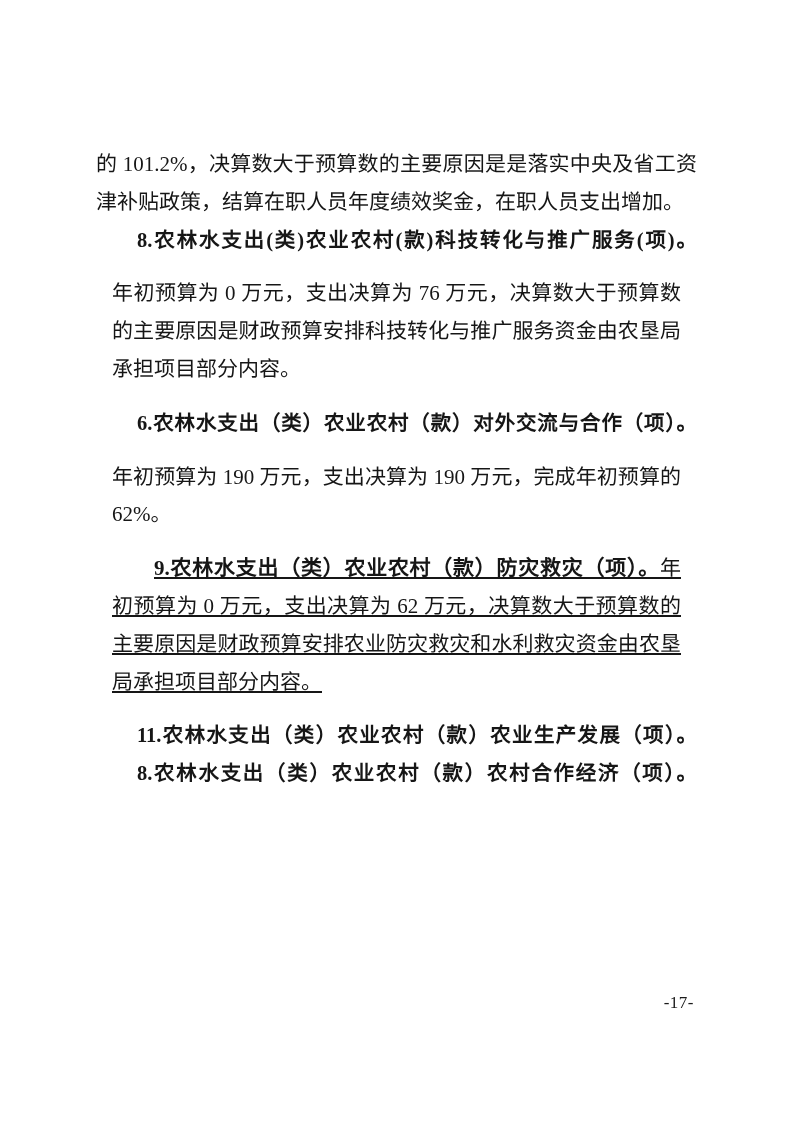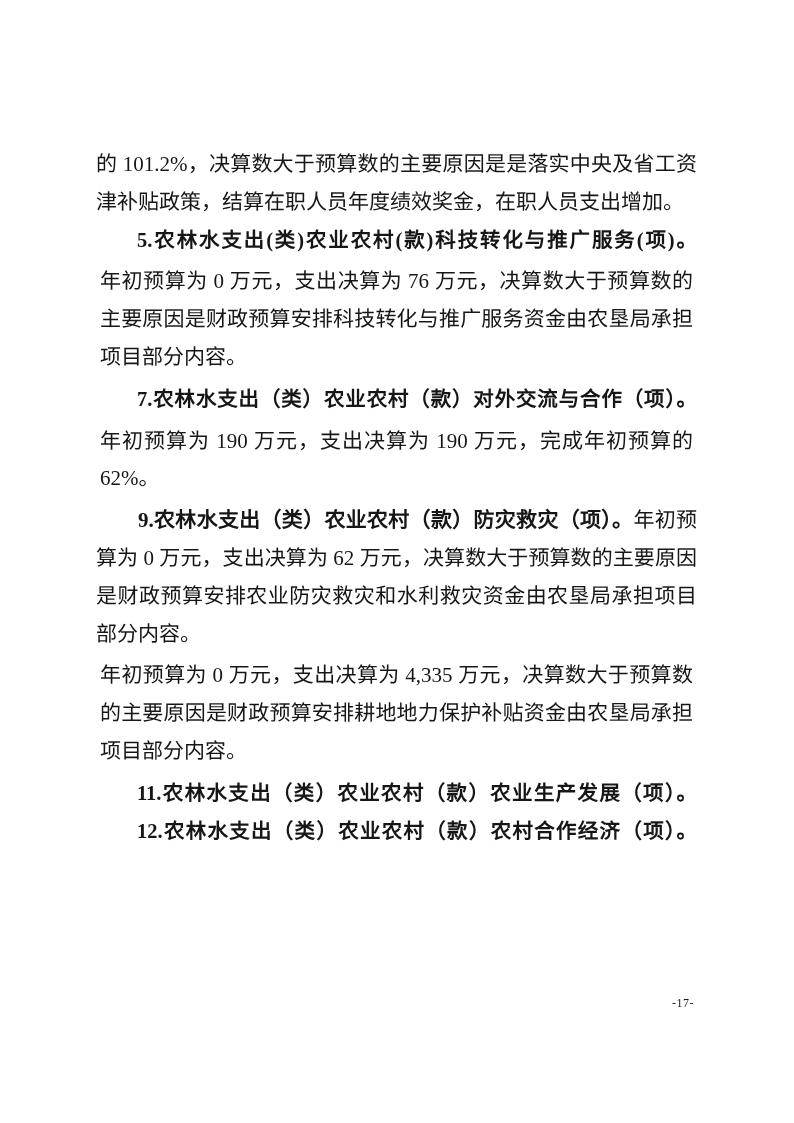--- a/index.html
+++ b/index.html
@@ -43,74 +43,74 @@
     font-weight: 700;
     text-indent: 2em;
     font-size: 20.5px;
     line-height: 37.8px;
     text-align: justify;
     text-align-last: justify;
     white-space: nowrap;
   }
   
   .body-line {
-    margin: 4px;
+    margin: 16px;
     text-indent: 0;
     text-align: justify;
   }
   
   .flow {
-    margin: 0;
+    margin: 16px;
     text-indent: 2em;
     text-align: justify;
+    text-decoration: underline;
   }
   .flow b {
     font-weight: 700;
   }
   .page-number {
     position: absolute;
     top: 993px;
     right: 100px;
-    font-size: 12px;
+    font-size: 17px;
     line-height: 20px;
     color: #1a1a1a;
     font-family: "Liberation Serif", serif;
     letter-spacing: 0.5px;
   }
 </style>
 </head>
 <body>
 
 <div class="page">
   <div class="content">
 
     <p class="para continuation">的 101.2%，决算数大于预算数的主要原因是是落实中央及省工资津补贴政策，结算在职人员年度绩效奖金，在职人员支出增加。</p>
 
     <div>
-      <div class="heading-line">5.农林水支出(类)农业农村(款)科技转化与推广服务(项)。</div>
+      <div class="heading-line">8.农林水支出(类)农业农村(款)科技转化与推广服务(项)。</div>
       <div class="body-line">年初预算为 0 万元，支出决算为 76 万元，决算数大于预算数的主要原因是财政预算安排科技转化与推广服务资金由农垦局承担项目部分内容。</div>
     </div>
 
     <div>
-      <div class="heading-line">7.农林水支出（类）农业农村（款）对外交流与合作（项）。</div>
+      <div class="heading-line">6.农林水支出（类）农业农村（款）对外交流与合作（项）。</div>
       <div class="body-line">年初预算为 190 万元，支出决算为 190 万元，完成年初预算的 62%。</div>
     </div>
 
     <p class="flow">
       <b>9.农林水支出（类）农业农村（款）防灾救灾（项）。</b><span>年初预算为 0 万元，支出决算为 62 万元，决算数大于预算数的主要原因是财政预算安排农业防灾救灾和水利救灾资金由农垦局承担项目部分内容。</span>
     </p>
 
     <div>
-      <div class="body-line">年初预算为 0 万元，支出决算为 4,335 万元，决算数大于预算数的主要原因是财政预算安排耕地地力保护补贴资金由农垦局承担项目部分内容。</div>
     </div>
 
     <div>
       <div class="heading-line">11.农林水支出（类）农业农村（款）农业生产发展（项）。</div>
     </div>
 
     <div>
-      <div class="heading-line">12.农林水支出（类）农业农村（款）农村合作经济（项）。</div>
+      <div class="heading-line">8.农林水支出（类）农业农村（款）农村合作经济（项）。</div>
     </div>
 
   </div>
 
   <div class="page-number">-17-</div>
 </div>
 
 </body></html>

